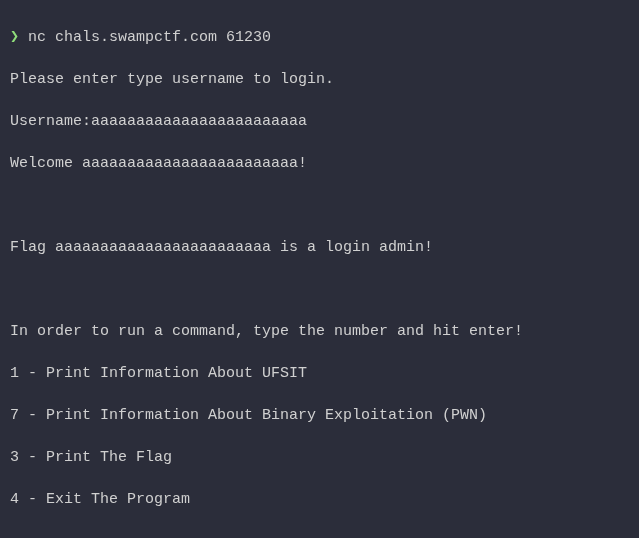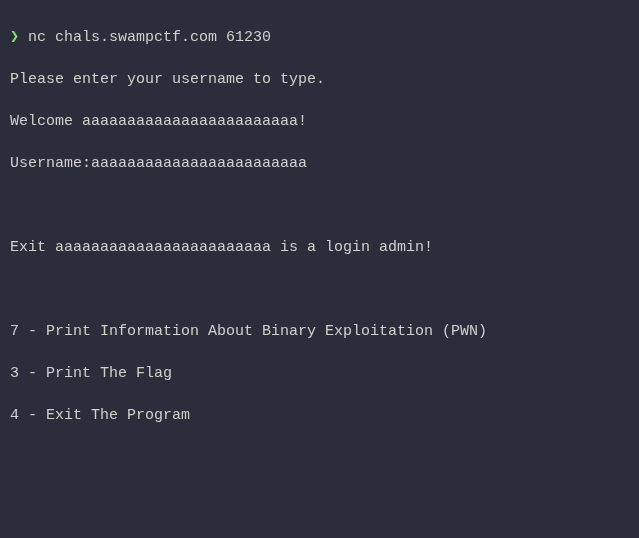--- a/index.html
+++ b/index.html
@@ -29,26 +29,28 @@
     }
     .blank-line {
       height: 1.4em;
     }
   </style>
 </head>
 <body>
 
 <div class="terminal">
 <span class="line"><span class="prompt-symbol">❯</span> <span>nc chals.swampctf.com 61230</span></span>
-<span class="line">Please enter your username to type.</span>
+<span class="line">Please enter type username to login.</span>
+<span class="line"><span>Username:</span><span>aaaaaaaaaaaaaaaaaaaaaaaa</span></span>
 <span class="line"><span>Welcome </span><span>aaaaaaaaaaaaaaaaaaaaaaaa!</span></span>
-<span class="line"><span>Username:</span><span>aaaaaaaaaaaaaaaaaaaaaaaa</span></span>
 <div class="blank-line"></div>
-<span class="line"><span>Exit </span><span>aaaaaaaaaaaaaaaaaaaaaaaa</span><span> is a login admin!</span></span>
+<span class="line"><span>Flag </span><span>aaaaaaaaaaaaaaaaaaaaaaaa</span><span> is a login admin!</span></span>
 <div class="blank-line"></div>
+<span class="line">In order to run a command, type the number and hit enter!</span>
+<span class="line">1 - Print Information About UFSIT</span>
 <span class="line">7 - Print Information About Binary Exploitation (PWN)</span>
 <span class="line">3 - Print The Flag</span>
 <span class="line">4 - Exit The Program</span>
 
 
 
 
 
 
 

